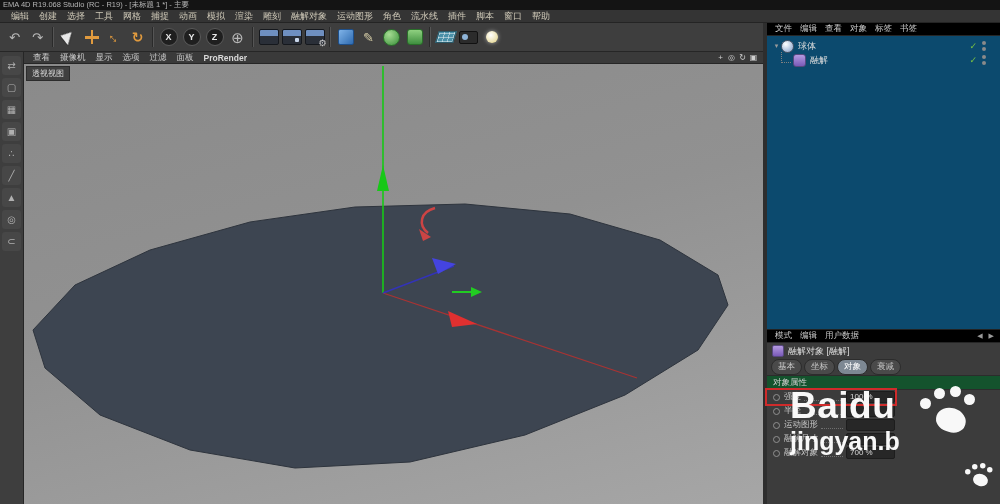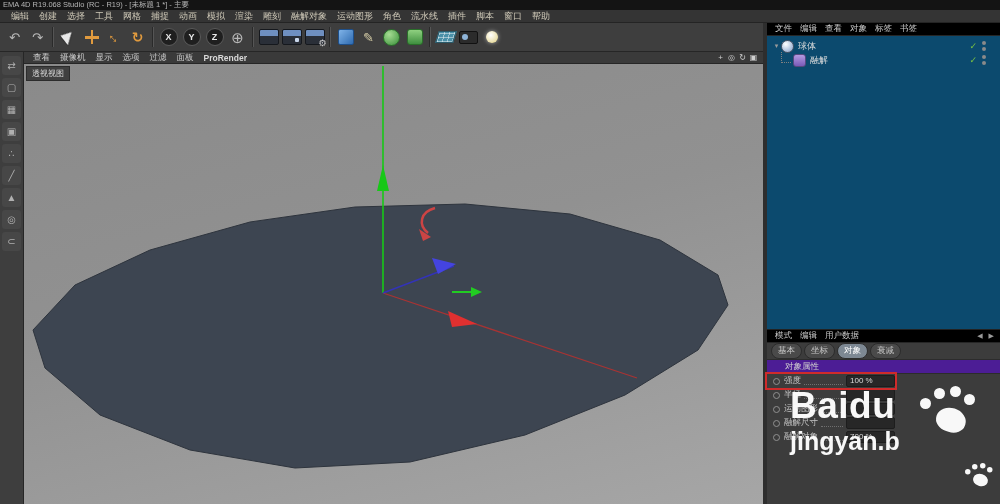--- a/index.html
+++ b/index.html
@@ -90,22 +90,22 @@
   .vdots i{width:4px;height:4px;border-radius:50%;background:#8a8a8a;margin:1px 0;}
 
   
   #amtitle{height:16px;display:flex;align-items:center;padding-left:5px;font-size:9px;color:#ddd;background:#3c3c3c;}
   .am-obj-icon{width:10px;height:10px;border-radius:2px;background:linear-gradient(#b49ae0,#7a5ab8);
                border:1px solid #584880;margin-right:4px;flex:none;}
   #amtabs{height:16px;display:flex;align-items:center;padding-left:4px;}
   .amtab{font-size:8.5px;color:#c8c8c8;background:#4a4a4a;border:1px solid #2c2c2c;border-radius:8px;
          padding:1px 6px;margin-right:2px;}
   .amtab.active{background:#7d8893;color:#fff;}
-  #amsection{height:13px;font-size:8.5px;color:#cfcfcf;padding-left:18px;display:flex;align-items:center;
-             background:#4c1d95;border-top:1px solid #2c2c2c;border-bottom:1px solid #2c2c2c;}
+  #amsection{height:13px;font-size:8.5px;color:#cfcfcf;padding-left:6px;display:flex;align-items:center;
+             background:#14532d;border-top:1px solid #2c2c2c;border-bottom:1px solid #2c2c2c;}
   .am-row{height:14px;width:128px;display:flex;align-items:center;padding-left:6px;box-sizing:border-box;}
   .am-row.hl{outline:2px solid #cf2b2b;}
   .dotring{width:5px;height:5px;border:1px solid #909090;border-radius:50%;margin-right:4px;flex:none;}
   .am-label{font-size:8.5px;color:#c5c5c5;white-space:nowrap;flex:none;}
   .leader{flex:1 1 auto;border-bottom:1px dotted #6f6f6f;height:6px;margin:0 3px;}
   .am-field{width:44px;height:10px;background:#272727;border:1px solid #1d1d1d;border-radius:2px;
             font-size:8px;color:#dadada;padding:0 0 0 3px;line-height:10px;flex:none;}
 
   
   #watermark{position:absolute;left:790px;top:386px;width:212px;height:116px;z-index:50;pointer-events:none;opacity:.97;}
@@ -329,20 +329,24 @@
         </span>
       </div>
     </div>
 
     <div class="strip">
       <span class="smi">模式</span>
       <span class="smi">编辑</span>
       <span class="smi">用户数据</span>
       <span class="strip-arrows">◀ ▶</span>
     </div>
+    <div id="amtitle">
+      <span class="am-obj-icon"></span>
+      <span>融解对象 [融解]</span>
+    </div>
     <div id="amtabs">
       <span class="amtab">基本</span>
       <span class="amtab">坐标</span>
       <span class="amtab active">对象</span>
       <span class="amtab">衰减</span>
     </div>
     <div id="amsection">对象属性</div>
 
     <div class="am-row hl">
       <span class="dotring"></span>

